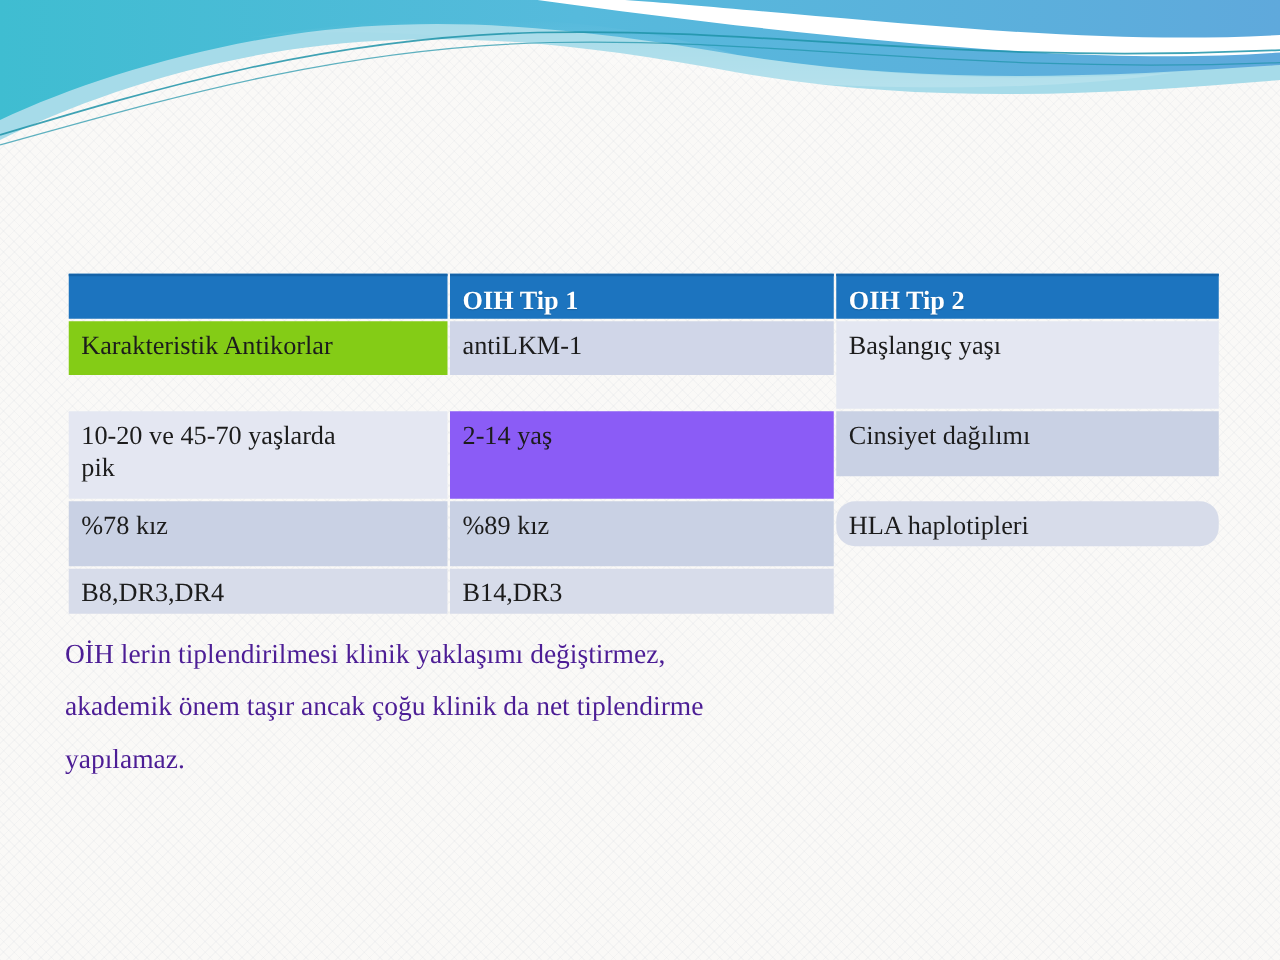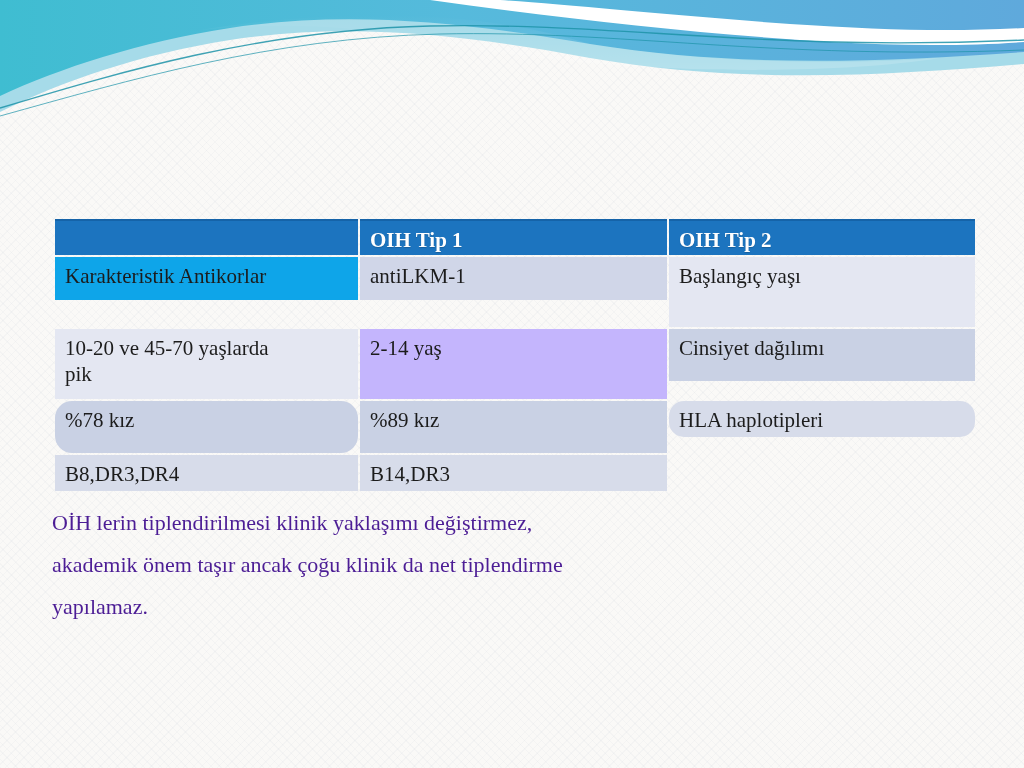--- a/index.html
+++ b/index.html
@@ -102,30 +102,30 @@
     <path fill="none" stroke="#1D93A8" stroke-width="1.4" opacity="0.85" d="M0,108 C120,72 260,30 430,26 C620,22 760,52 1024,40"></path>
     <path fill="none" stroke="#1D93A8" stroke-width="1" opacity="0.7" d="M0,116 C130,80 270,38 440,34 C620,30 770,60 1024,50"></path>
   </svg>
 
   <div class="cmp-table">
 
     <div class="cell header row-h" style="background: rgb(28, 116, 191);"></div>
     <div class="cell header row-h" style="background: rgb(28, 116, 191);">OIH Tip 1</div>
     <div class="cell header row-h" style="background: rgb(28, 116, 191);">OIH Tip 2</div>
 
-    <div class="cell row-1" style="background: #0ea5e9;">Karakteristik Antikorlar</div>
+    <div class="cell row-1" style="background: #84cc16;">Karakteristik Antikorlar</div>
     <div class="cell row-1" style="background: rgb(208, 214, 232);">antiLKM-1</div>
 
     <div class="cell row-2" style="background: rgb(228, 231, 242);">Başlangıç yaşı</div>
     <div class="cell row-2" style="background: rgb(228, 231, 242);">10-20 ve 45-70 yaşlarda
 pik</div>
-    <div class="cell row-2" style="background: #c4b5fd;">2-14 yaş</div>
+    <div class="cell row-2" style="background: #8b5cf6;">2-14 yaş</div>
 
     <div class="cell row-3" style="background: rgb(201, 209, 228);">Cinsiyet dağılımı</div>
-    <div class="cell row-3" style="background: rgb(201, 209, 228); border-radius: 17px;">%78 kız</div>
+    <div class="cell row-3" style="background: rgb(201, 209, 228);">%78 kız</div>
     <div class="cell row-3" style="background: rgb(201, 209, 228);">%89 kız</div>
 
     <div class="cell row-4" style="background: rgb(215, 220, 234); border-radius: 15px;">HLA haplotipleri</div>
     <div class="cell row-4" style="background: rgb(215, 220, 234);">B8,DR3,DR4</div>
     <div class="cell row-4" style="background: rgb(215, 220, 234);">B14,DR3</div>
   </div>
 
   <div class="note">
     <div>OİH lerin tiplendirilmesi klinik yaklaşımı değiştirmez,</div>
     <div>akademik önem taşır ancak çoğu klinik da net tiplendirme</div>

